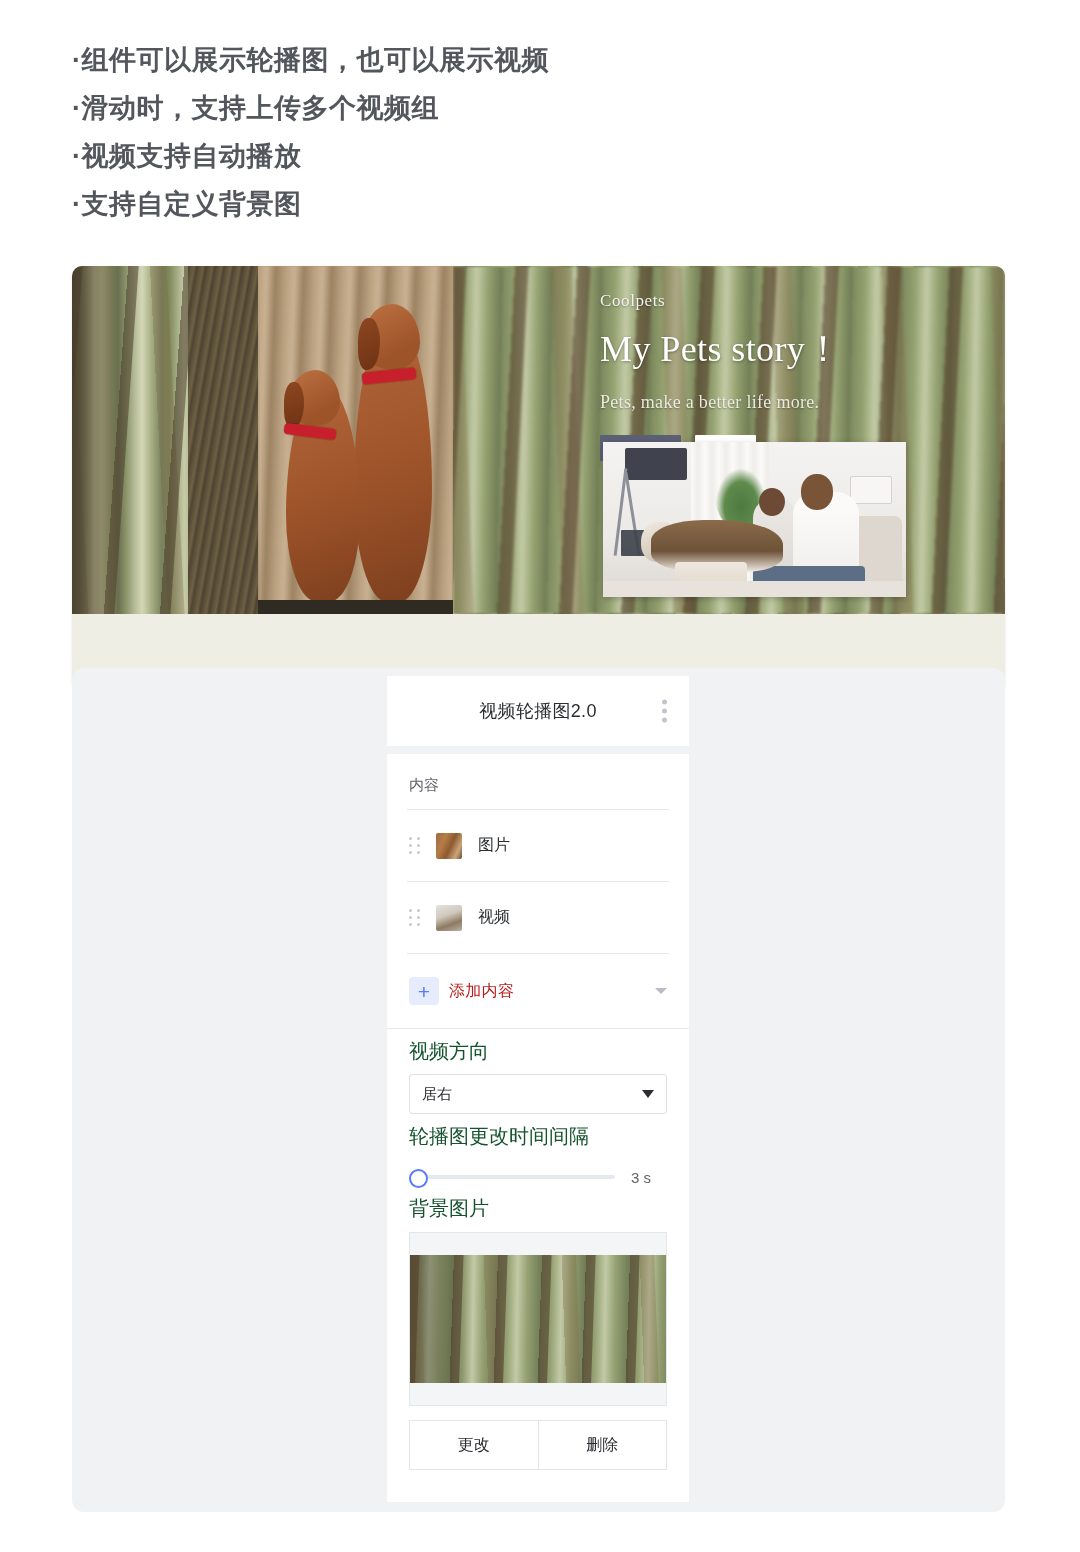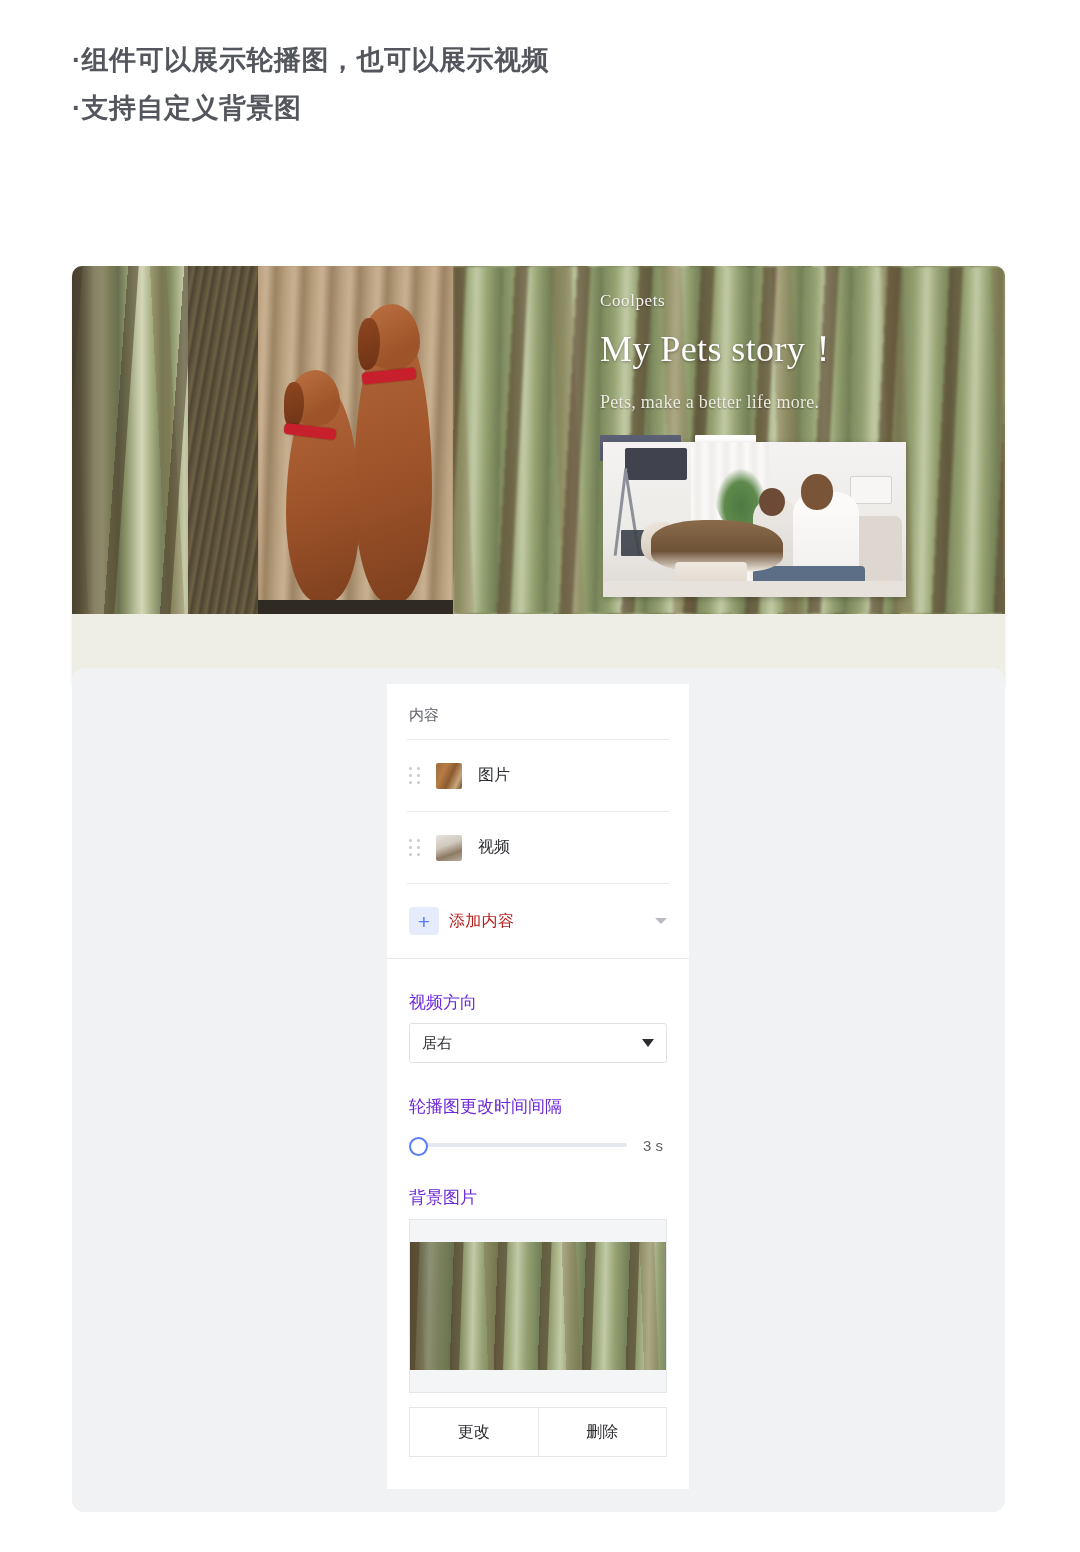--- a/index.html
+++ b/index.html
@@ -272,34 +272,34 @@
     font-size:21px;line-height:1;font-weight:400;
   }
   .add-label{font-size:16px;letter-spacing:.3px;}
   .add-caret{
     margin-left:auto;width:0;height:0;
     border-left:6px solid transparent;border-right:6px solid transparent;
     border-top:6px solid #b9bcc4;
   }
 
   .field{padding:0 22px;}
-  .field-label{font-size:17px;color:#6d28d9;margin:32px 0 9px 0;}
+  .field-label{font-size:20px;color:#14532d;margin:9px 0 9px 0;}
   .select{
     height:38px;border:1px solid #dfe1e5;border-radius:3px;
     display:flex;align-items:center;padding:0 12px;position:relative;
     background:#fff;
   }
   .select-value{font-size:15px;color:#2b2d31;}
   .select-caret{
     position:absolute;right:12px;width:0;height:0;
     border-left:6px solid transparent;border-right:6px solid transparent;
     border-top:8px solid #2b2d31;
   }
 
-  .slider-wrap{display:flex;align-items:center;gap:2px;margin:18px 4px 4px 0;}
+  .slider-wrap{display:flex;align-items:center;gap:2px;margin:18px 16px 4px 0;}
   .slider{position:relative;flex:1 1 auto;height:18px;}
   .slider-track{
     position:absolute;left:0;right:0;top:7px;height:4px;border-radius:2px;
     background:#e6e8ef;
   }
   .slider-thumb{
     position:absolute;left:0;top:1px;width:15px;height:15px;border-radius:50%;
     background:#ffffff;
   }
   .slider-value{font-size:15px;color:#5f6368;min-width:34px;text-align:right;}
@@ -333,20 +333,22 @@
     display:flex;align-items:center;justify-content:center;
     font-size:16px;color:#2b2d31;background:#fff;
   }
   .ibtn + .ibtn{border-left:none;}
 </style>
 </head>
 <body>
 
 <div class="bullets">
   <div class="bullet-line">·组件可以展示轮播图，也可以展示视频</div>
+  <div class="bullet-line">·滑动时，支持上传多个视频组</div>
+  <div class="bullet-line">·视频支持自动播放</div>
   <div class="bullet-line">·支持自定义背景图</div>
 </div>
 
 <div class="hero-card">
   <div class="hero-inner">
 
     <div class="forest"></div>
     <div class="trunk-big"></div>
 
     <div class="dogs">
@@ -398,20 +400,30 @@
       </div>
     </div>
 
   </div>
 </div>
 
 <div class="panel"></div>
 
 <div class="inspector">
 
+  <div class="card">
+    <div class="card-header">
+      <div class="card-title">视频轮播图2.0</div>
+      <div class="kebab">
+        <i></i>
+        <i></i>
+        <i></i>
+      </div>
+    </div>
+  </div>
 
   <div class="card card-body">
 
     <div class="section-label">内容</div>
     <div class="hr"></div>
 
     <div class="list-row">
       <div class="drag-handle">
         <i></i>
           <i></i>

